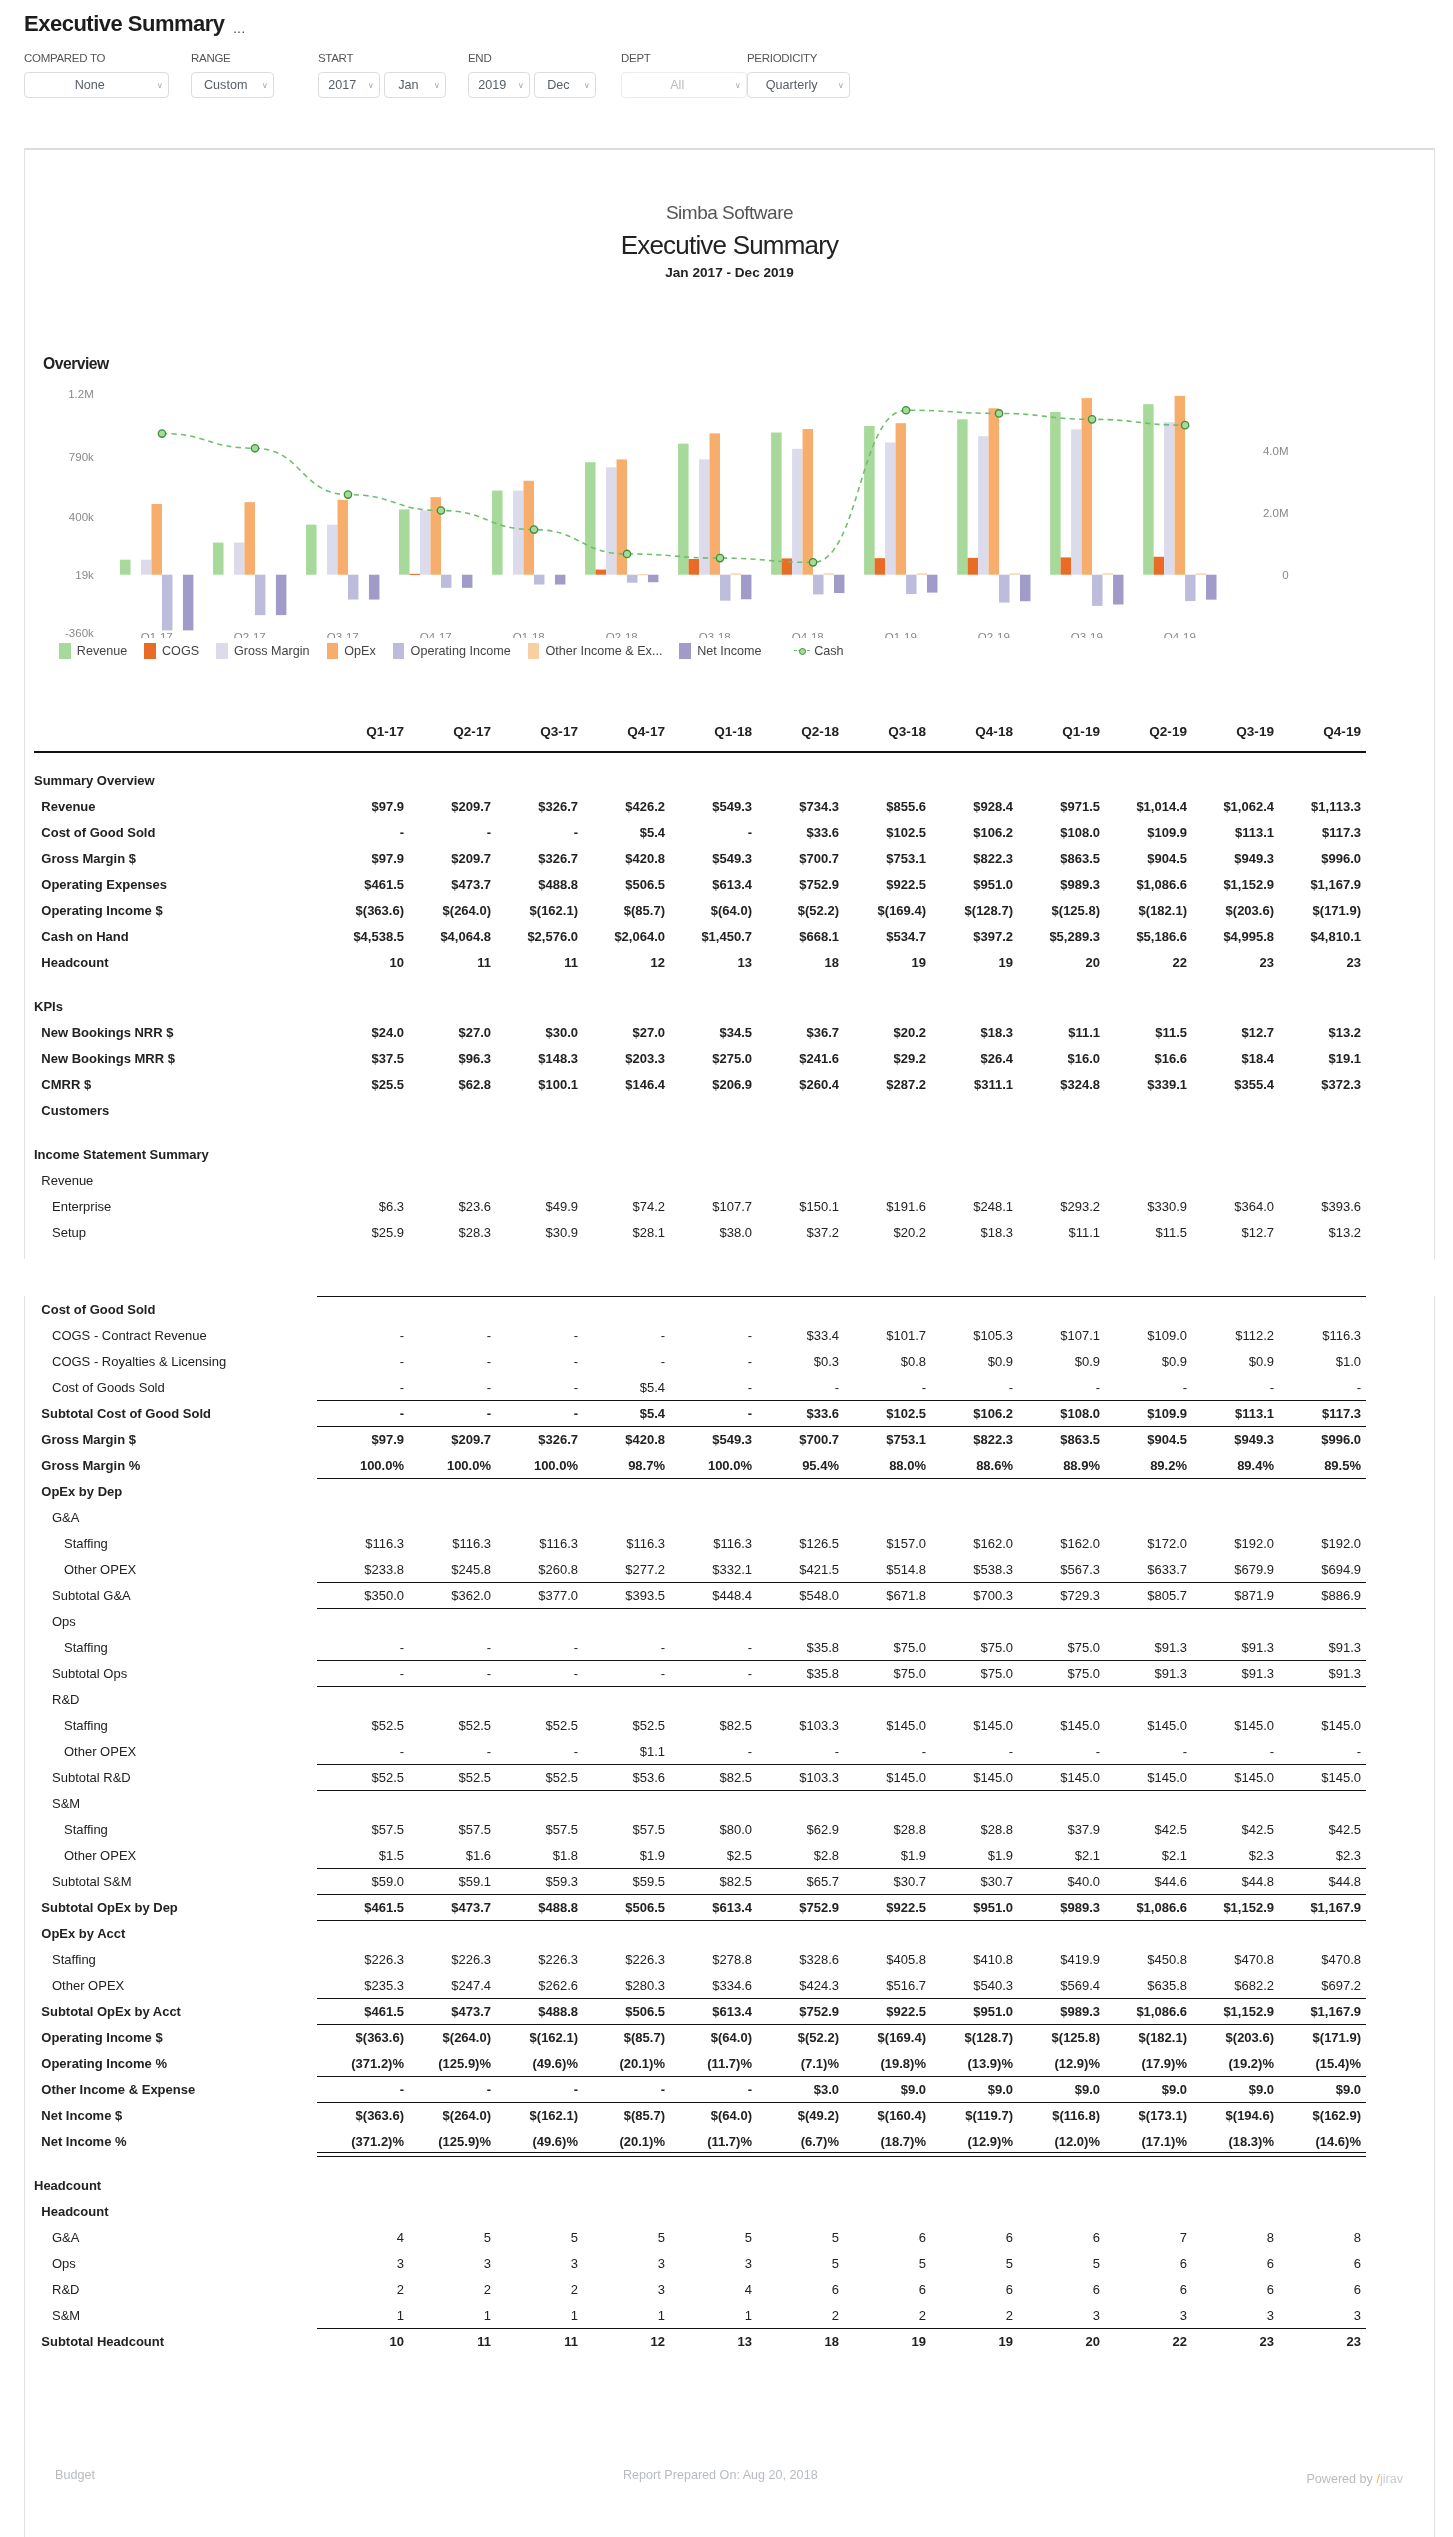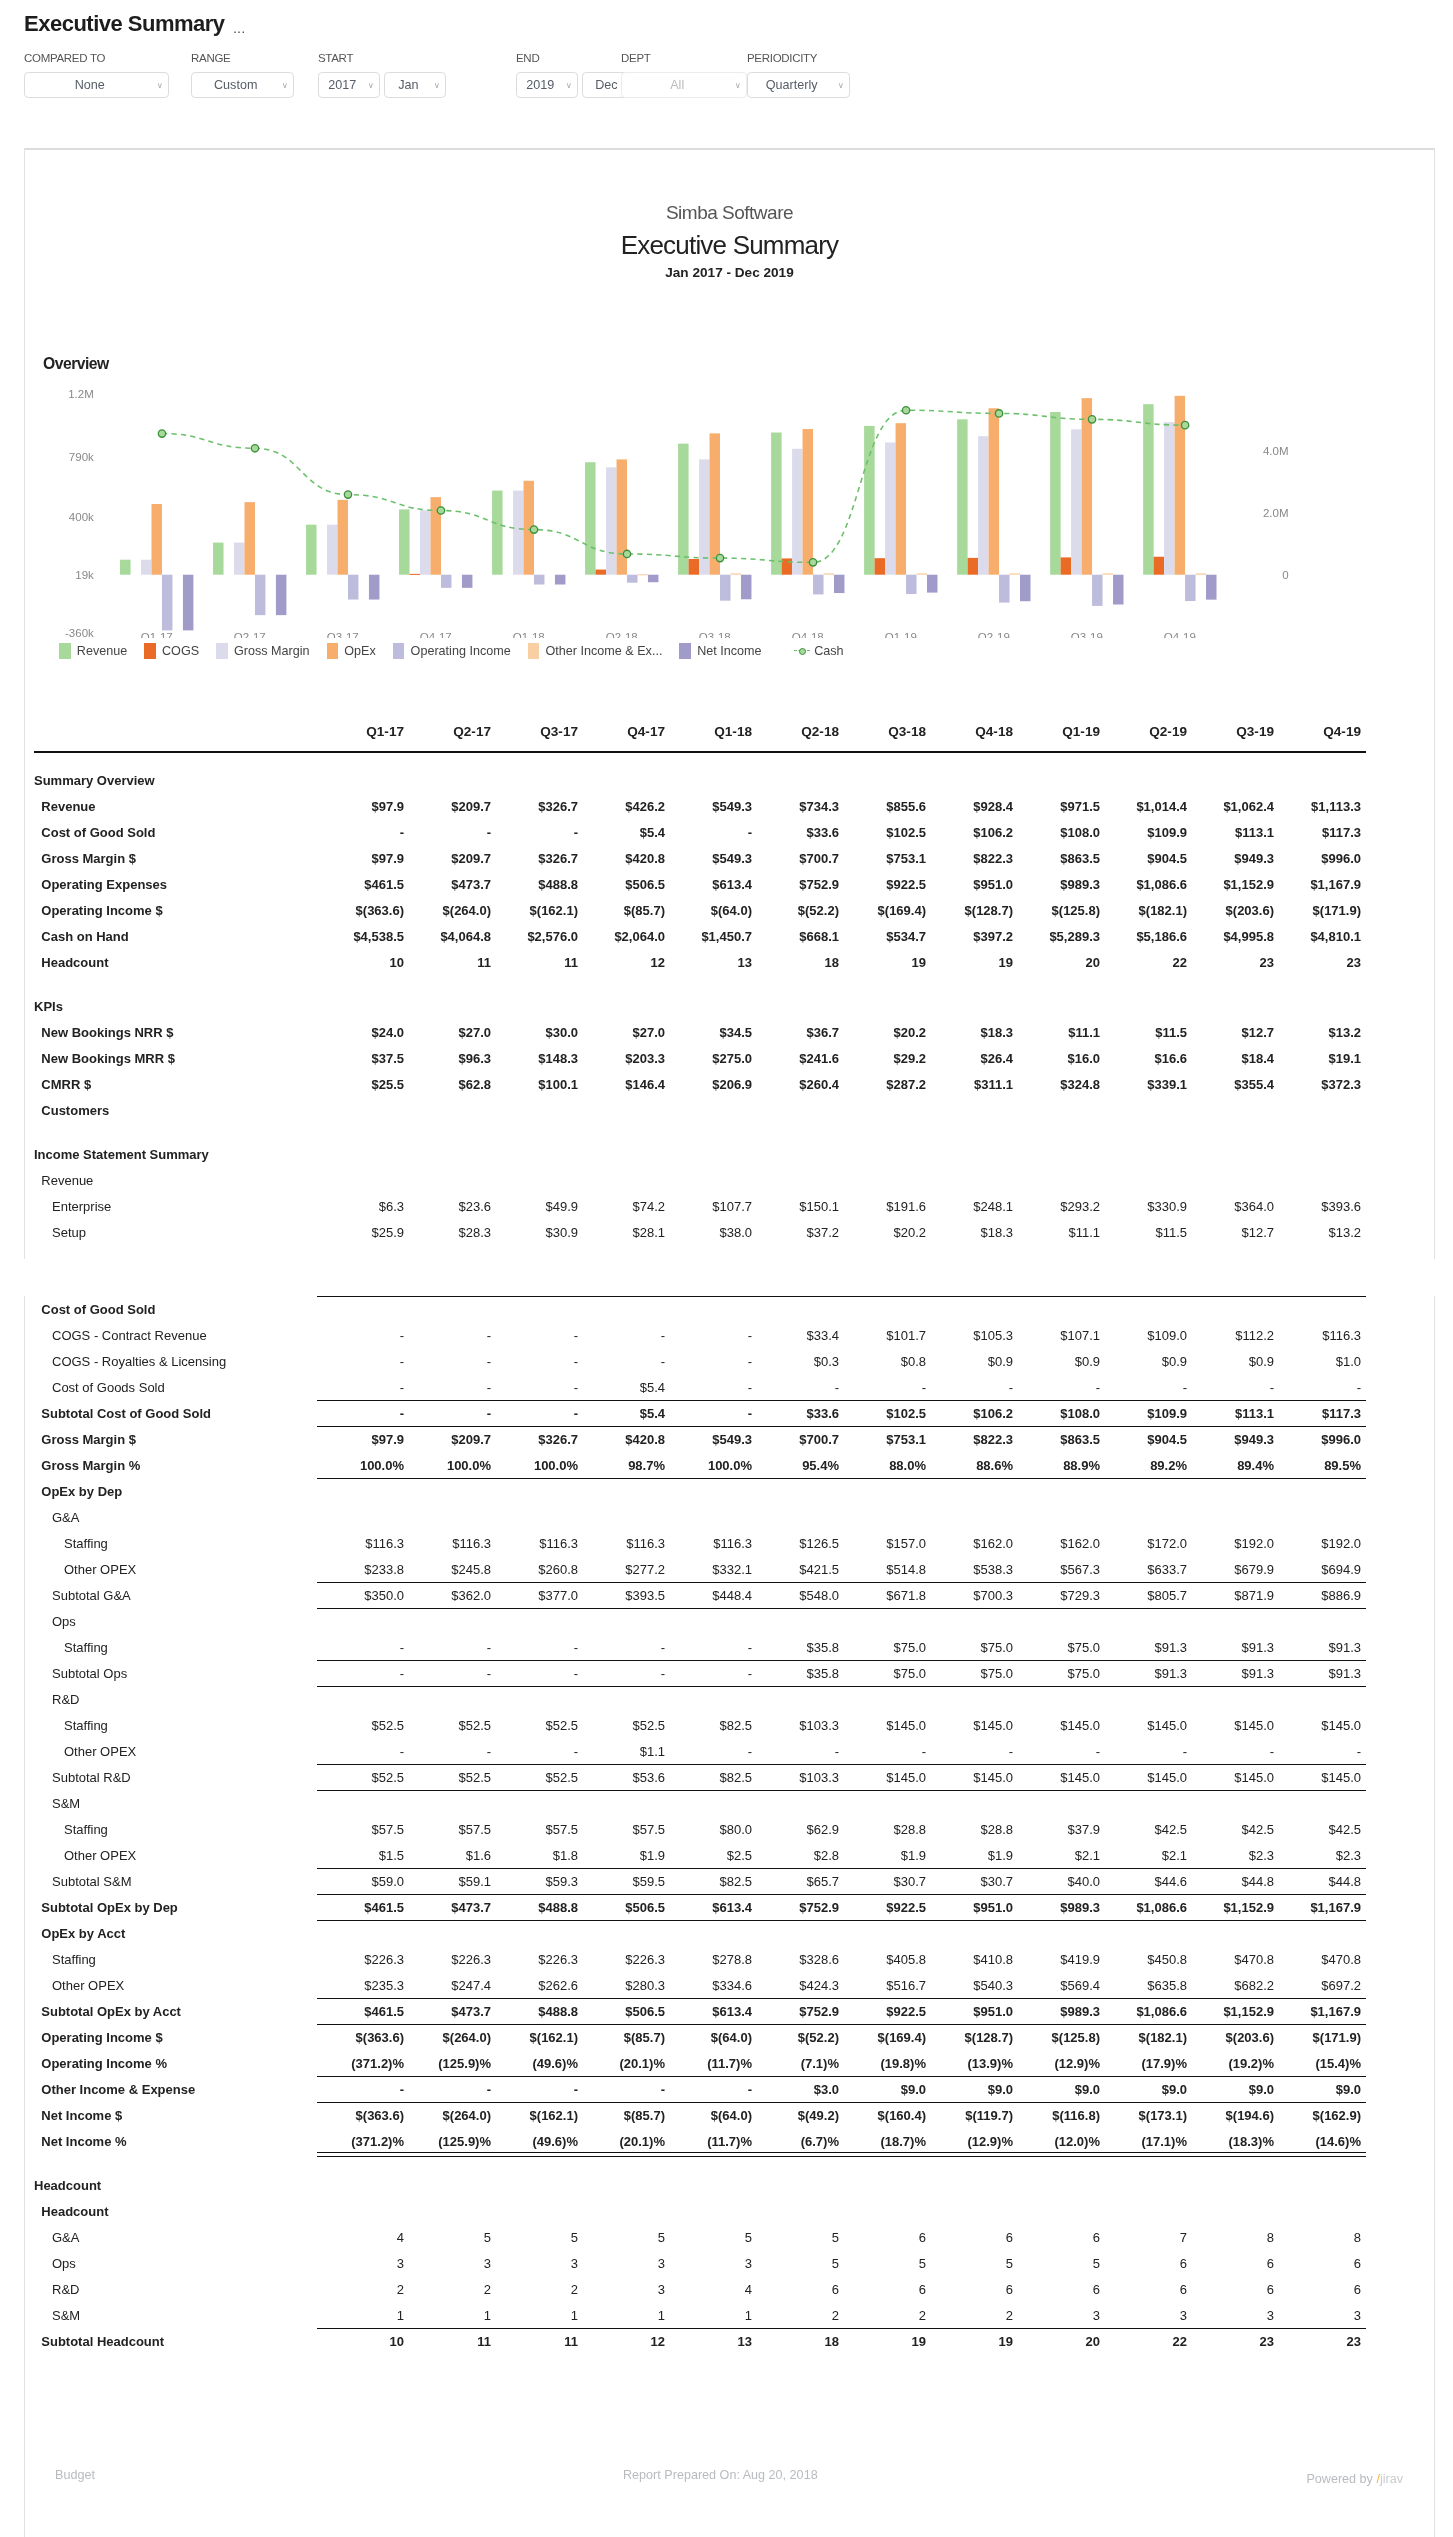--- a/index.html
+++ b/index.html
@@ -70,40 +70,40 @@
       <div class="filter-selects">
         <div class="select" style="width: 145px;">
           <span>None</span>
           <span class="chev">∨</span>
         </div>
       </div>
     </div>
     <div class="filter" style="left: 167px;">
       <div class="filter-label">RANGE</div>
       <div class="filter-selects">
-        <div class="select" style="width: 103px;">
+        <div class="select" style="width: 83px;">
           <span>Custom</span>
           <span class="chev">∨</span>
         </div>
       </div>
     </div>
     <div class="filter" style="left: 294px;">
       <div class="filter-label">START</div>
       <div class="filter-selects">
         <div class="select" style="width: 62px;">
           <span>2017</span>
           <span class="chev">∨</span>
         </div>
         <div class="select" style="width: 62px;">
           <span>Jan</span>
           <span class="chev">∨</span>
         </div>
       </div>
     </div>
-    <div class="filter" style="left: 444px; margin-left: 48px;">
+    <div class="filter" style="left: 444px;">
       <div class="filter-label">END</div>
       <div class="filter-selects">
         <div class="select" style="width: 62px;">
           <span>2019</span>
           <span class="chev">∨</span>
         </div>
         <div class="select" style="width: 62px;">
           <span>Dec</span>
           <span class="chev">∨</span>
         </div>

